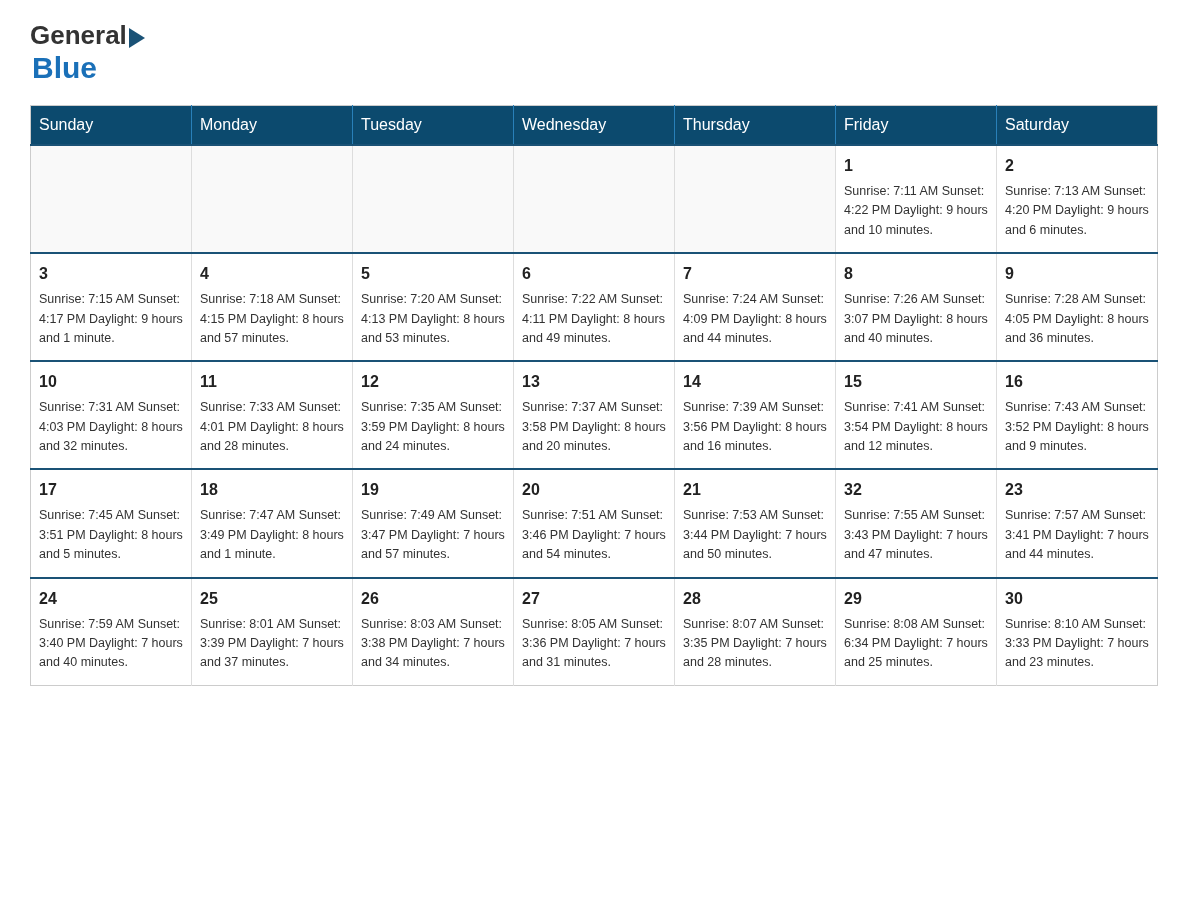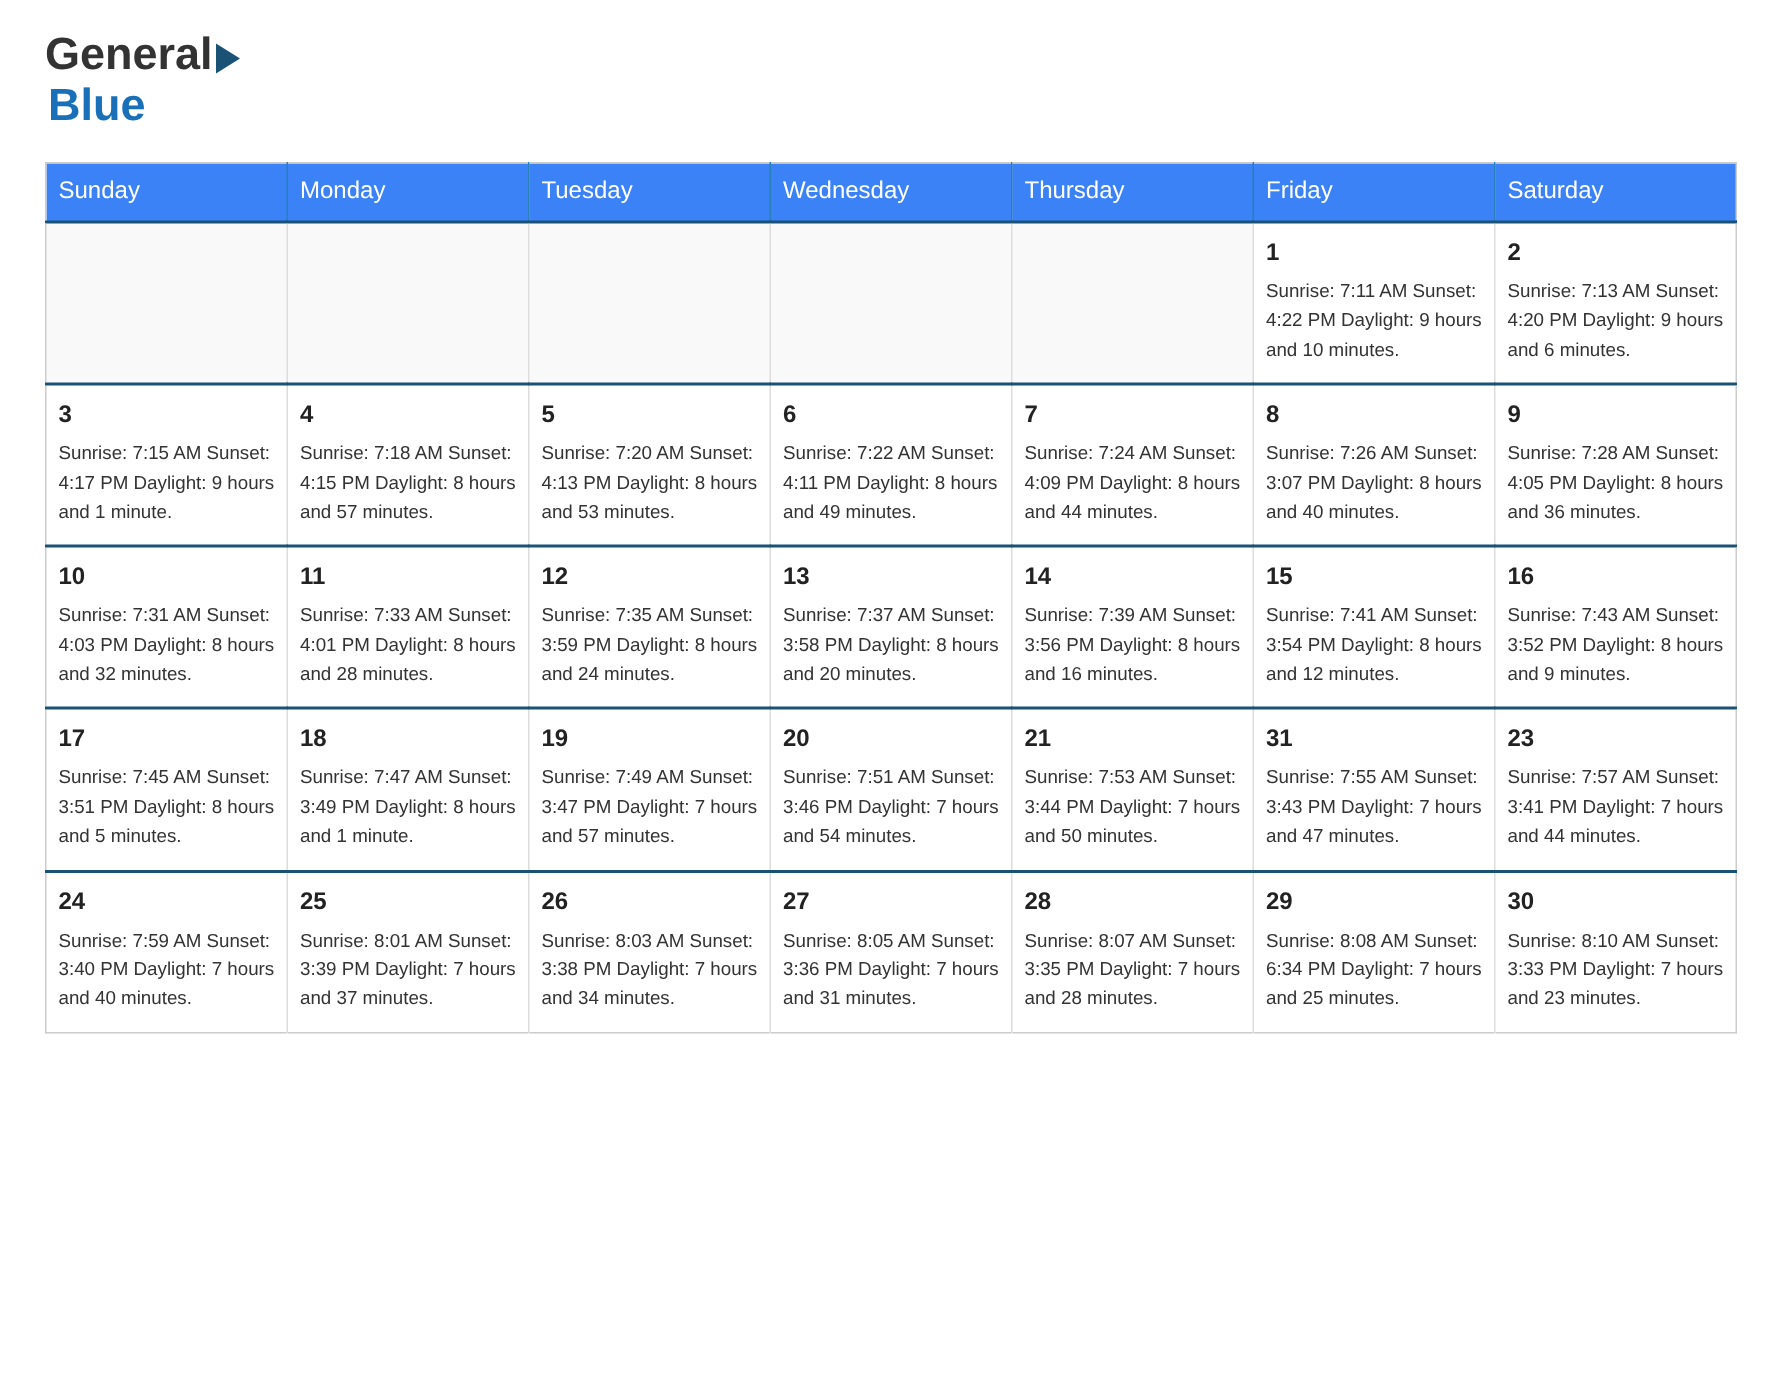--- a/index.html
+++ b/index.html
@@ -29,21 +29,21 @@
       font-size: 22px;
       color: #555;
       margin-top: 4px;
     }
     .calendar {
       width: 100%;
       border-collapse: collapse;
       border: 1px solid #ccc;
     }
     .calendar thead tr {
-      background-color: #3b82f6;
+      background-color: #0c4a6e;
     }
     .calendar thead th {
       color: #fff;
       padding: 10px 8px;
       text-align: left;
       font-size: 16px;
       font-weight: normal;
       border-right: 1px solid #2980b9;
     }
     .calendar thead th:last-child {
@@ -83,21 +83,21 @@
     }
     .logo-wrapper {
       display: flex;
       flex-direction: column;
     }
     .logo-top-row {
       display: flex;
       align-items: center;
     }
     .logo-text-general {
-      font-size: 30px;
+      font-size: 26px;
       font-weight: bold;
       color: #333;
     }
     .logo-triangle {
       width: 0;
       height: 0;
       border-left: 16px solid #1a5276;
       border-top: 10px solid transparent;
       border-bottom: 10px solid transparent;
       margin-left: 2px;
@@ -274,21 +274,21 @@
 Sunset: 3:46 PM
 Daylight: 7 hours and 54 minutes.</div>
         </td>
         <td>
           <span class="day-number">21</span>
           <div class="day-info">Sunrise: 7:53 AM
 Sunset: 3:44 PM
 Daylight: 7 hours and 50 minutes.</div>
         </td>
         <td>
-          <span class="day-number">31</span>
+          <span class="day-number">32</span>
           <div class="day-info">Sunrise: 7:55 AM
 Sunset: 3:43 PM
 Daylight: 7 hours and 47 minutes.</div>
         </td>
         <td>
           <span class="day-number">23</span>
           <div class="day-info">Sunrise: 7:57 AM
 Sunset: 3:41 PM
 Daylight: 7 hours and 44 minutes.</div>
         </td>

